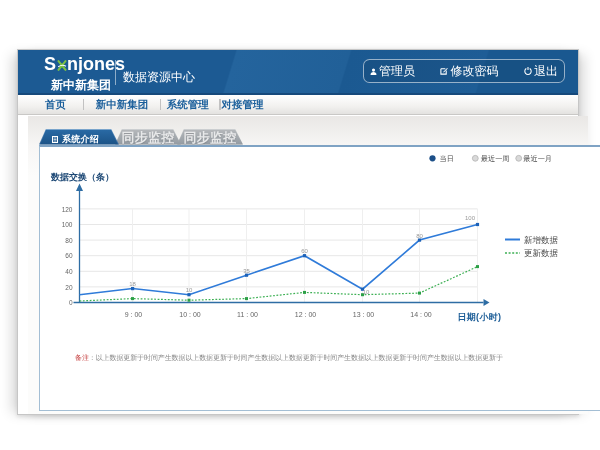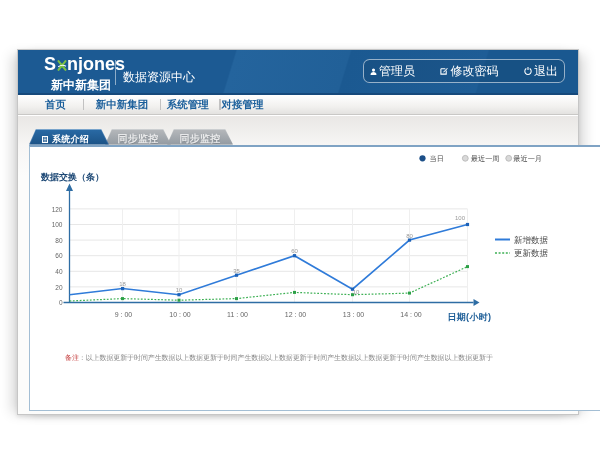--- a/index.html
+++ b/index.html
@@ -36,39 +36,39 @@
   display:flex; align-items:center;
 }
 .nav a {
   display:block; color:#1b5f9b; font-weight:bold; font-size:10.5px; text-decoration:none;
   text-align:center; line-height:19px;
 }
 .nav i { width:1px; height:11px; background:#c2c2c2; display:block; }
 .nav a:first-child { padding-left:10px; }
 
 .content {
-  position:absolute; left:0; top:65.5px; width:100%; bottom:0;
+  position:absolute; left:10px; top:65.5px; width:100%; bottom:0;
   background:linear-gradient(#e9e7e5, #f7f6f5 30px, #fcfcfb 60px);
 }
 
 .tabs { position:absolute; left:11px; top:13px; height:16px; display:flex; }
 .tab {
   height:16px; line-height:16px; font-weight:bold; color:#fff;
   text-align:center; margin-right:-4px; position:relative;
   clip-path:polygon(7px 0, calc(100% - 8px) 0, 100% 100%, 0 100%);
 }
 .tab b { position:relative; z-index:2; font-size:9px; letter-spacing:0.3px; }
 .tab::before { content:""; position:absolute; left:1px; right:1px; top:1px; bottom:0;
   clip-path:polygon(6px 0, calc(100% - 7px) 0, 100% 100%, 0 100%); }
 .tab.active { width:80px; padding-right:7px; background:linear-gradient(#7ba6cd, #35689d); z-index:3; }
 .tab.active::before { background:linear-gradient(#2969a4, #1b5285); }
 .tab.gray { width:66px; background:linear-gradient(#cdd0d2, #8f969c); z-index:1; color:#e8e9ea;
   text-shadow:0 1px 1px rgba(0,0,0,.15); }
 .tab.gray::before { background:linear-gradient(#b4b7ba, #939aa1); }
-.tab b.gtxt { font-size:10px; }
+.tab b.gtxt { font-size:13px; }
 .tab .ticon { display:inline-block; vertical-align:-1px; margin-right:4px; position:relative; z-index:2; }
 
 .panel {
   position:absolute; left:11px; top:29px; width:596px; height:266px;
   background:#fff; border:1px solid #a3bed4; border-top:2px solid #7fa3c4;
 }
 .panel svg { position:absolute; left:0; top:0; }
 </style>
 </head>
 <body>

